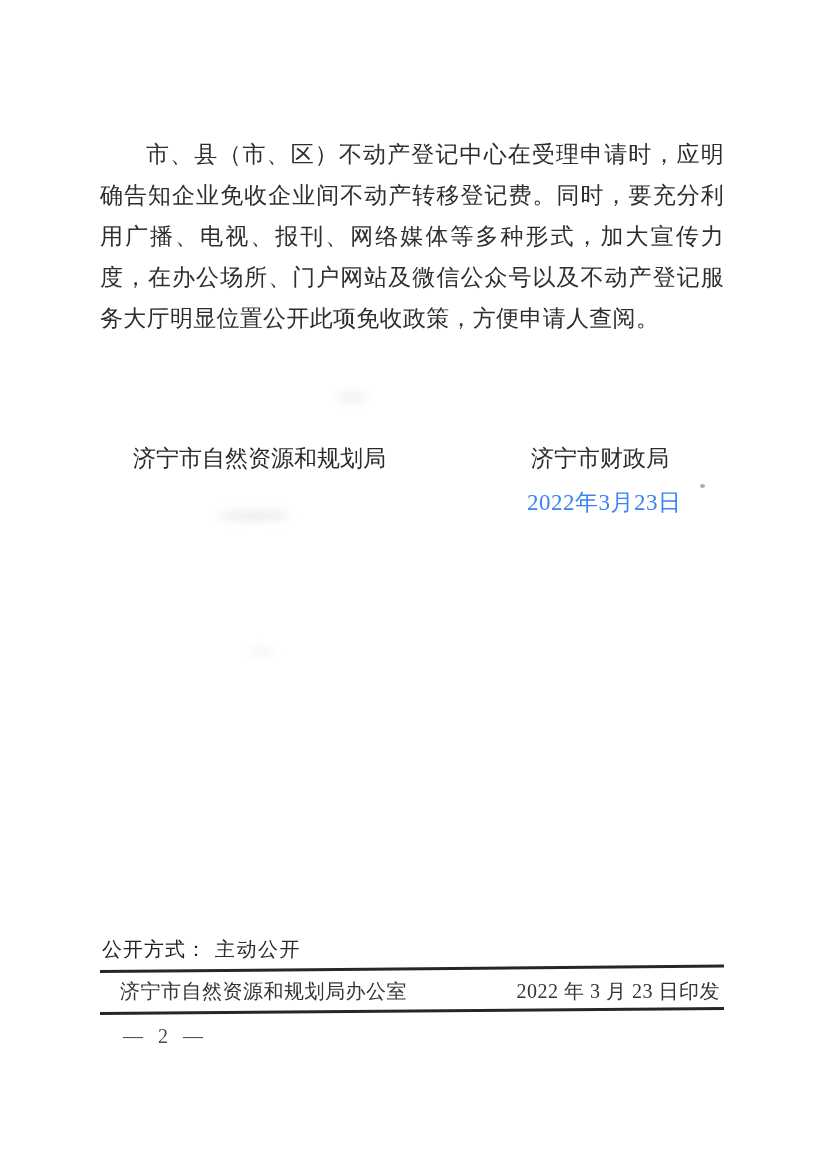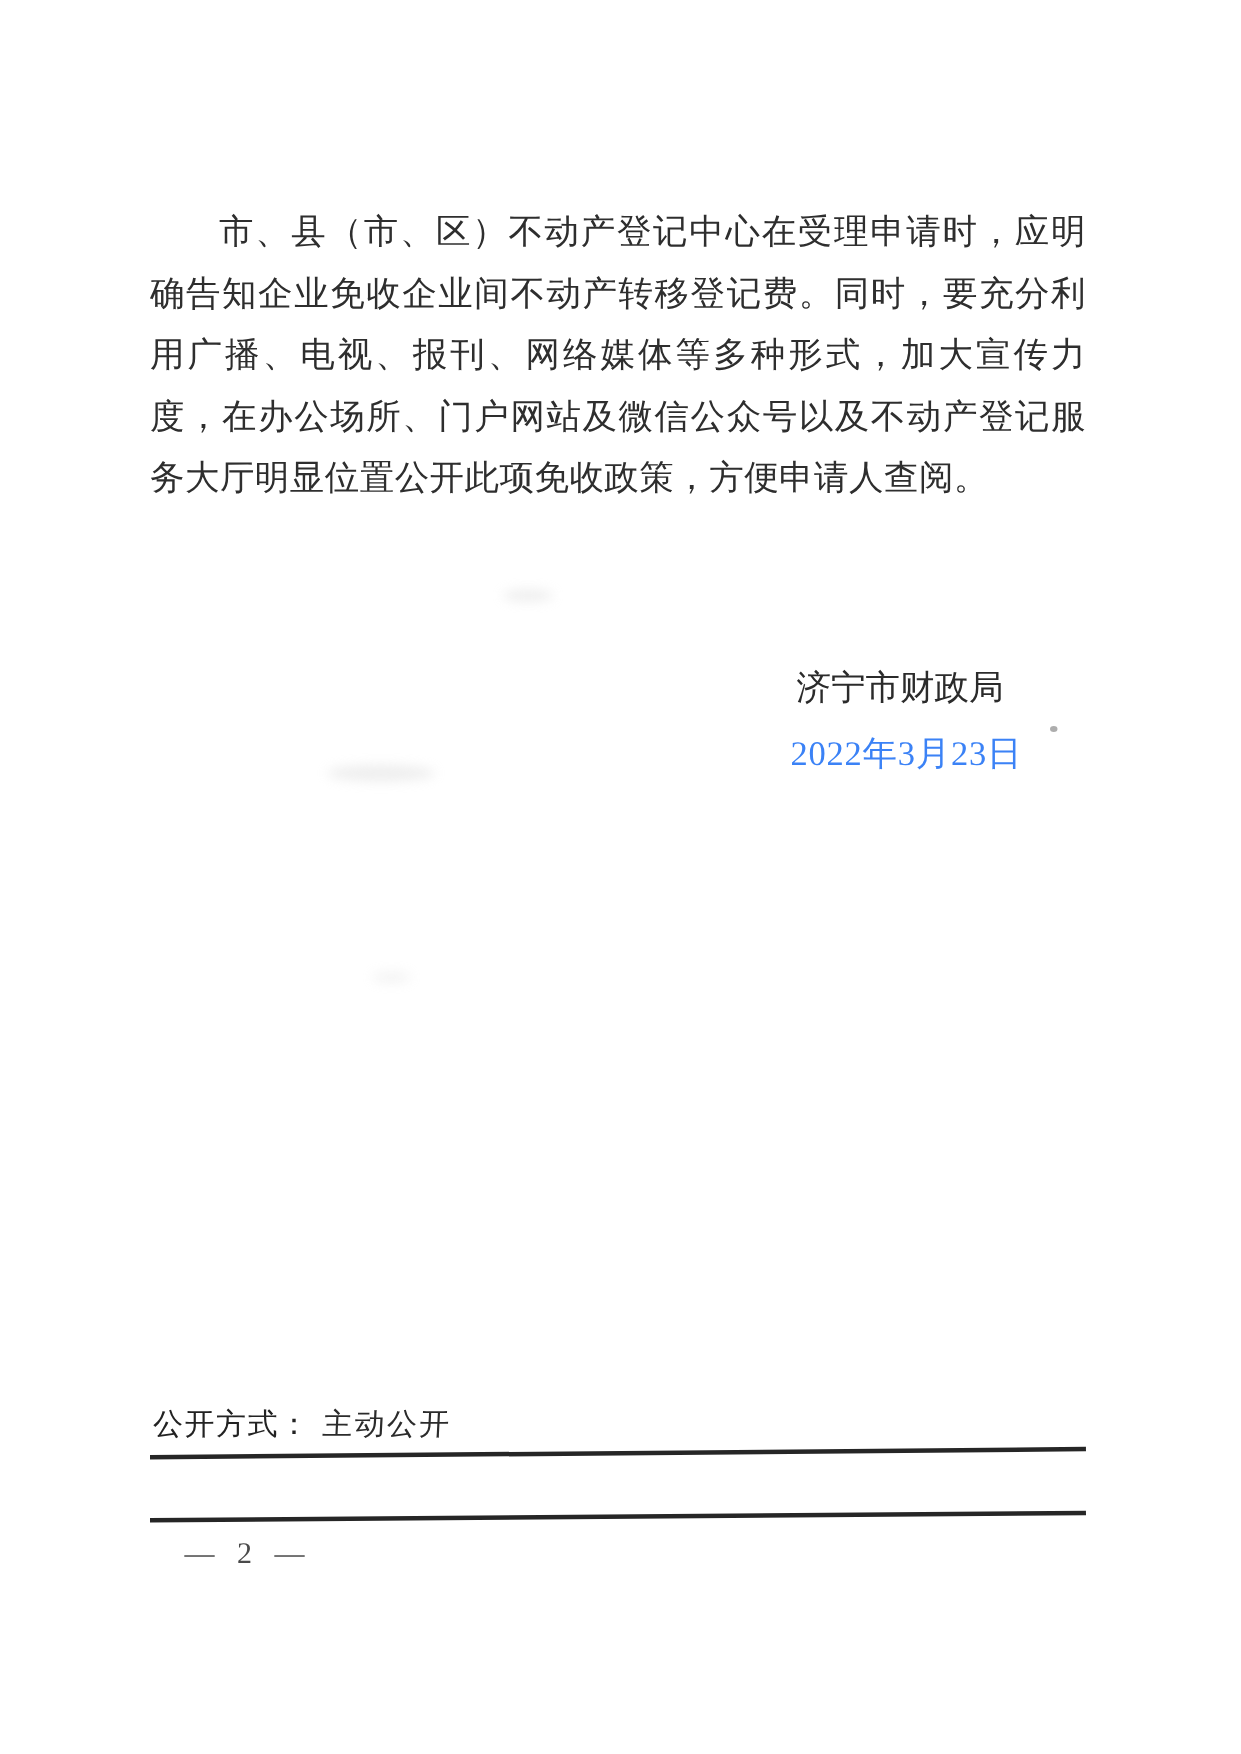--- a/index.html
+++ b/index.html
@@ -130,31 +130,36 @@
     opacity: 0.6;
   }
 </style>
 </head>
 <body>
 
 <div class="page">
 
   <p class="body-text">市、县（市、区）不动产登记中心在受理申请时，应明确告知企业免收企业间不动产转移登记费。同时，要充分利用广播、电视、报刊、网络媒体等多种形式，加大宣传力度，在办公场所、门户网站及微信公众号以及不动产登记服务大厅明显位置公开此项免收政策，方便申请人查阅。</p>
 
+  <div class="sig-org sig-org-left">济宁市自然资源和规划局</div>
 
   <div class="sig-org sig-org-right">济宁市财政局</div>
 
   <div class="sig-date">2022年3月23日</div>
 
   <div class="publicity-row">
     <span class="publicity-label">公开方式：</span><span class="publicity-value">主动公开</span>
   </div>
 
   <div class="rule rule-top"></div>
 
+  <div class="issue-row">
+    <span>济宁市自然资源和规划局办公室</span>
+    <span>2022 年 3 月 23 日印发</span>
+  </div>
 
   <div class="rule rule-bottom"></div>
 
   <div class="page-number">— 2 —</div>
 
   <div class="smudge smudge-1"></div>
   <div class="smudge smudge-2"></div>
   <div class="smudge smudge-3"></div>
   <div class="scan-dot"></div>
 

